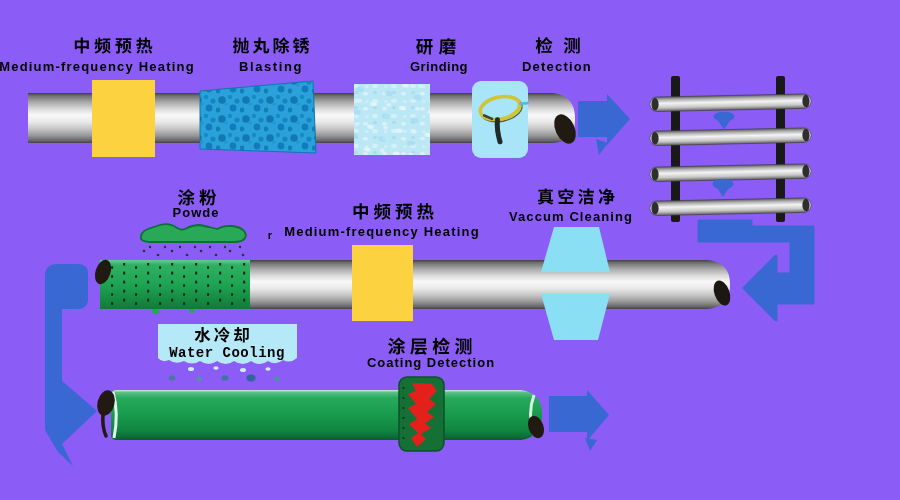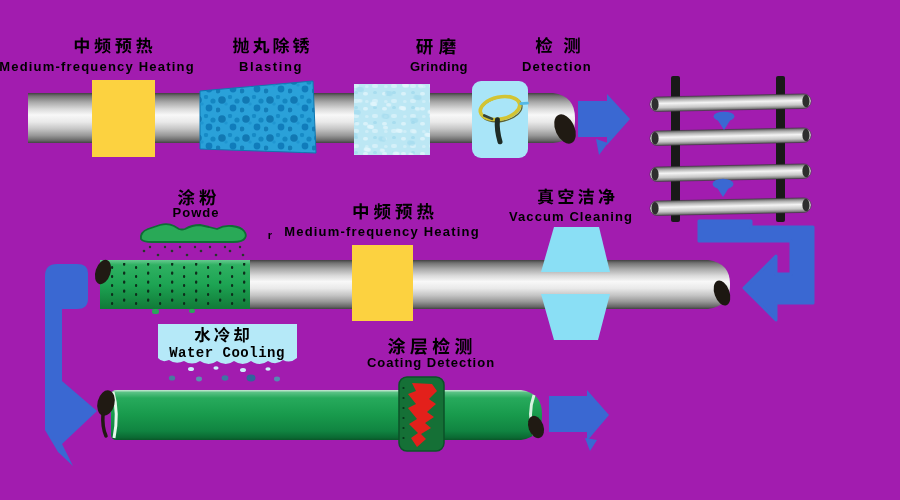--- a/index.html
+++ b/index.html
@@ -1,16 +1,16 @@
 <!DOCTYPE html>
 <html><head>
 <meta charset="utf-8">
 <style>
   html,body{margin:0;padding:0;background:#ffffff;}
-  .stage{position:relative;width:900px;height:500px;overflow:hidden;background:#a21caf;}
+  .stage{position:relative;width:900px;height:500px;overflow:hidden;background:#8b5cf6;}
   svg text{font-family:"Liberation Sans",sans-serif;font-weight:bold;fill:#000000;}
   text.mono{font-family:"Liberation Mono","DejaVu Sans Mono",monospace;}
 </style>
 </head>
 <body>
 
 <div class="stage">
 <svg width="900" height="500" viewBox="0 0 900 500">
   <defs>
     <linearGradient id="gPipe" x1="0" y1="0" x2="0" y2="1">

